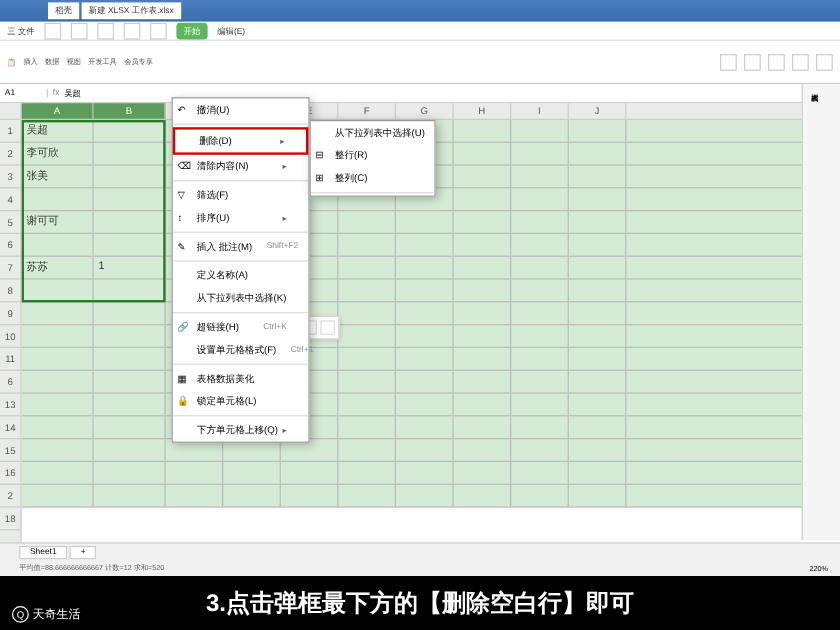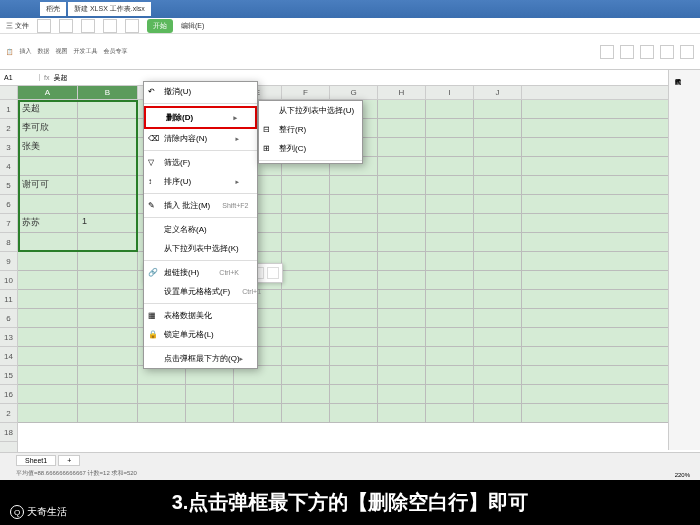--- a/index.html
+++ b/index.html
@@ -21,21 +21,21 @@
 .col-area { flex: 1; position: relative; }
 .col-headers { height: 14px; display: flex; background: #e8ebe8; border-bottom: 1px solid #ccc; }
 .col-h { border-right: 1px solid #ccc; text-align: center; font-size: 8px; line-height: 14px; color: #555; }
 .col-h.sel { background: #5b9b5b; color: #fff; }
 .cells { position: relative; background: #d5ebd5; }
 .row { display: flex; height: 19px; border-bottom: 1px solid #bbb; }
 .cell { border-right: 1px solid #bbb; font-size: 9px; padding: 2px 4px; color: #333; }
 .sel-border { position: absolute; border: 2px solid #2a7e2a; pointer-events: none; }
 .context-menu { position: absolute; background: #fff; border: 1px solid #999; box-shadow: 2px 2px 8px rgba(0,0,0,.3); font-size: 8px; z-index: 10; }
 .menu-item { padding: 4px 18px 4px 20px; display: flex; justify-content: space-between; align-items: center; position: relative; white-space: nowrap; }
-.menu-item.highlighted { border: 2px solid #d00; font-weight: bold; }
+.menu-item.highlighted { border: 2px solid #d00; }
 .menu-sep { height: 1px; background: #ddd; margin: 2px 0; }
 .menu-arrow { font-size: 7px; color: #666; }
 .menu-shortcut { color: #888; font-size: 7px; margin-left: 12px; }
 .menu-icon { position: absolute; left: 4px; width: 10px; height: 10px; font-size: 8px; }
 .float-toolbar { position: absolute; background: #fff; border: 1px solid #ccc; box-shadow: 1px 1px 4px rgba(0,0,0,.2); padding: 3px; display: flex; gap: 3px; font-size: 7px; z-index: 9; }
 .ft-btn { width: 12px; height: 12px; border: 1px solid #ddd; text-align: center; line-height: 12px; }
 .side-panel { position: absolute; right: 0; top: 70px; width: 32px; height: 380px; background: #f5f5f5; border-left: 1px solid #ccc; font-size: 6px; }
 .statusbar { position: absolute; bottom: 0; left: 0; right: 0; height: 28px; background: #f0f0f0; border-top: 1px solid #ccc; font-size: 6px; }
 .sheet-tab { position: absolute; bottom: 14px; left: 16px; display: flex; gap: 2px; }
 .sheet-tab span { background: #fff; border: 1px solid #ccc; padding: 1px 8px; font-size: 7px; }
@@ -384,21 +384,21 @@
       <div class="menu-item">
         <span class="menu-icon">▦</span>
         <span>表格数据美化</span>
       </div>
       <div class="menu-item">
         <span class="menu-icon">🔒</span>
         <span>锁定单元格(L)</span>
       </div>
       <div class="menu-sep"></div>
       <div class="menu-item">
-        <span>点击弹框最下方的(Q)</span>
+        <span>下方单元格上移(Q)</span>
         <span class="menu-arrow">▸</span>
       </div>
     </div>
 
   <div class="context-menu" style="left:258px; top:100px; width:105px" id="sub-menu">
       <div class="menu-item">
         <span>从下拉列表中选择(U)</span>
       </div>
       <div class="menu-item">
         <span class="menu-icon">⊟</span>

